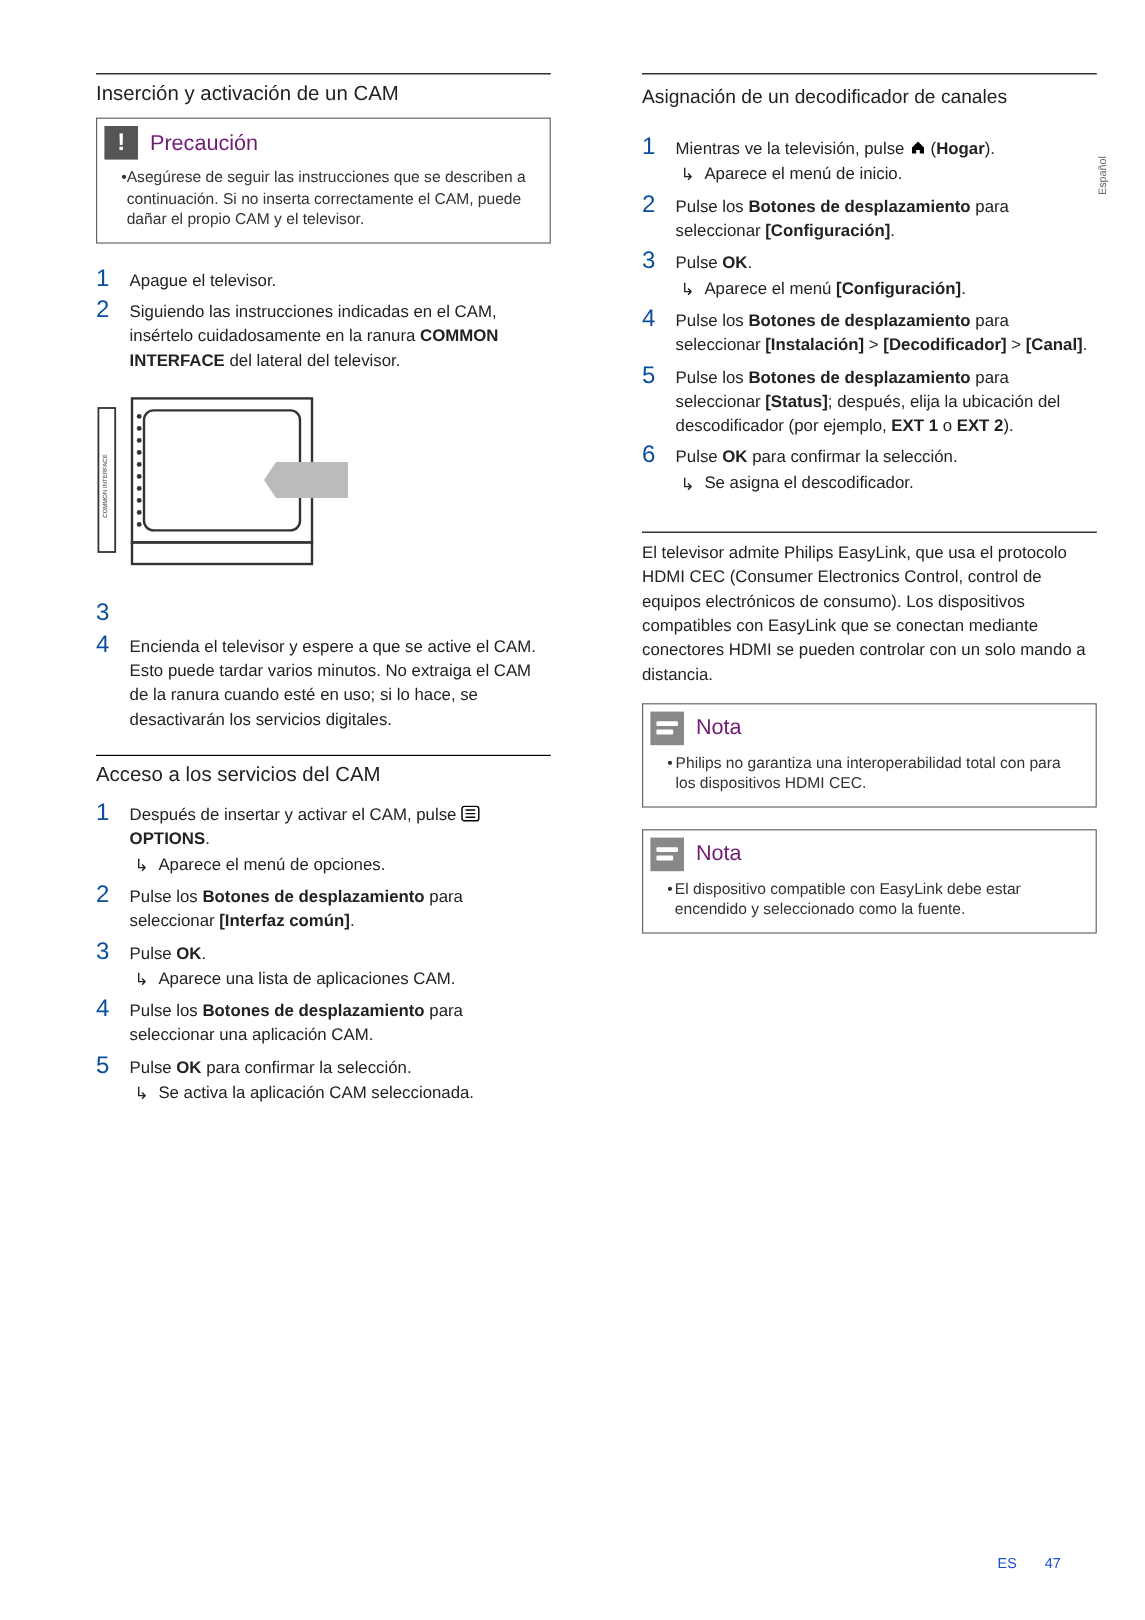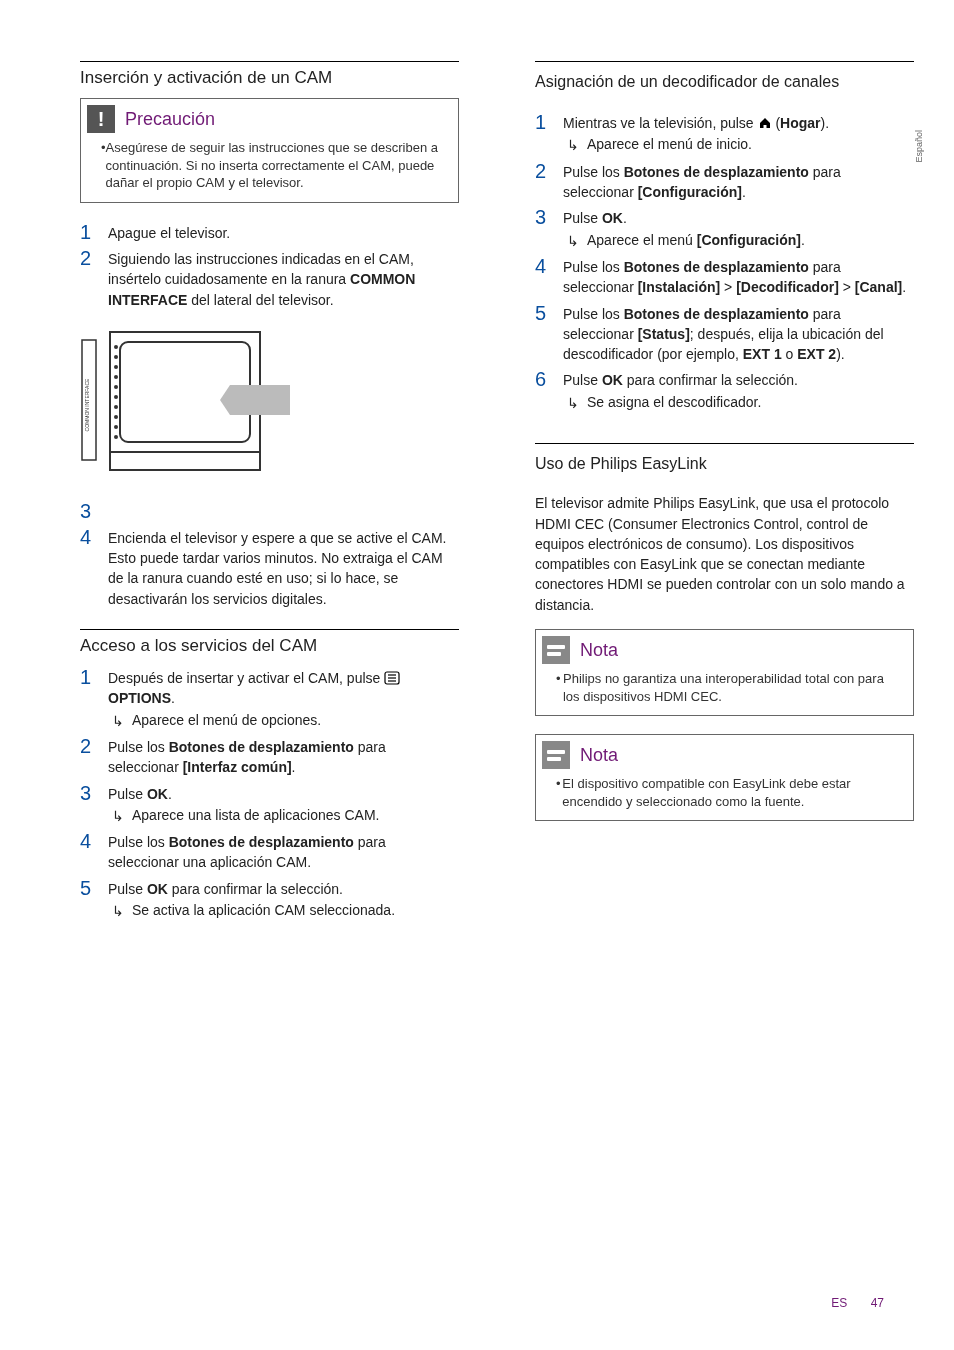--- a/index.html
+++ b/index.html
@@ -116,21 +116,21 @@
   }
   .figure {
     margin: 14px 0 20px 0;
   }
   .figure svg { display: block; }
   .footer {
     position: absolute;
     bottom: 40px;
     right: 70px;
     font-size: 12px;
-    color: #701a75;
+    color: #1d4ed8;
   }
   .footer .lang { margin-right: 20px; }
   .icon-inline {
     display: inline-block;
     vertical-align: -2px;
   }
 </style>
 </head>
 <body>
 
@@ -275,21 +275,20 @@
         <li>
           <span class="num">6</span>
           <span class="body">Pulse <span class="bold">OK</span> para confirmar la selección.<div class="sub">
               <span class="arr">↳</span>
               <span class="txt">Se asigna el descodificador.</span>
             </div></span>
         </li>
       </ol>
 
     <div class="rule-top" style="margin-top:30px;"></div>
-    <h2 class="section-big">Uso de Philips EasyLink</h2>
 
     <p class="para">El televisor admite Philips EasyLink, que usa el protocolo HDMI CEC (Consumer Electronics Control, control de equipos electrónicos de consumo). Los dispositivos compatibles con EasyLink que se conectan mediante conectores HDMI se pueden controlar con un solo mando a distancia.</p>
 
     <div class="warn-box">
       <div class="warn-head">
         <div class="note-icon">
             <div class="bar b1"></div>
             <div class="bar b2"></div>
           </div>
         <div class="warn-title">Nota</div>

